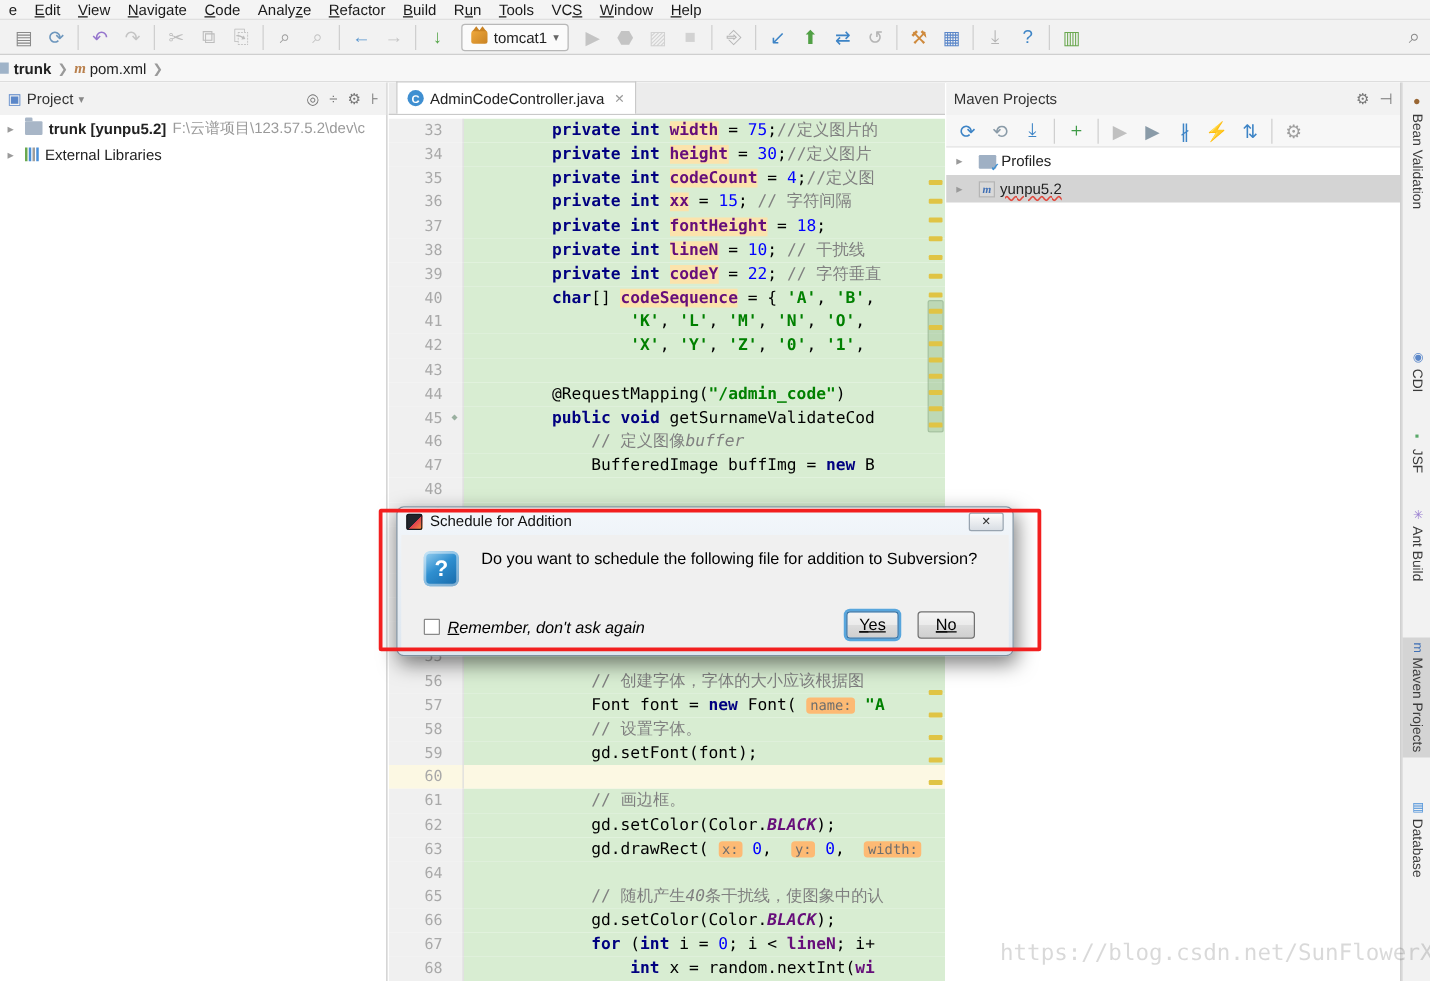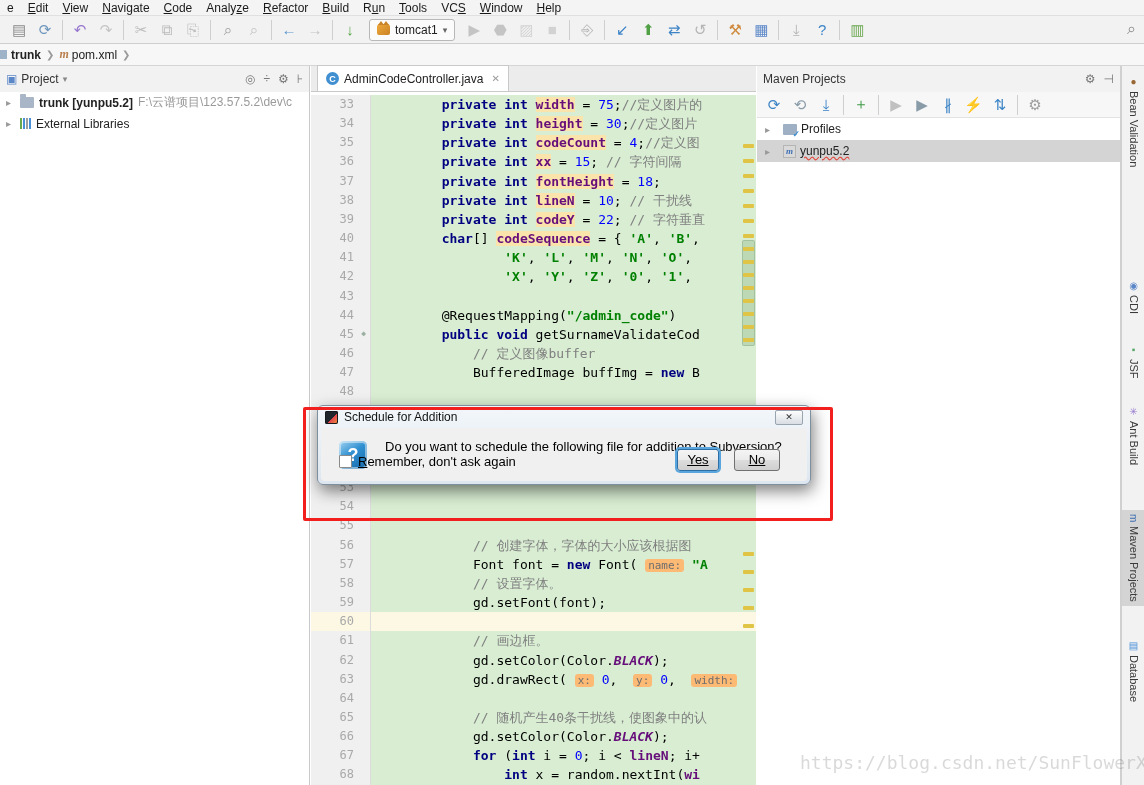--- a/index.html
+++ b/index.html
@@ -48,21 +48,21 @@
   .gmark { position:absolute; right:4px; top:5px; color:#9ab0a0; font-size:8px; line-height:8px; }
   .lcode { flex:1; padding-left:8px; }
   .cg .lcode { background:#d8edd2; }
   .cy .lcode, .cy .lnum { background:#fcf8e3; }
   .t-k { color:#000080; font-weight:bold; }
   .t-f { color:#660e7a; font-weight:bold; background:#fbe3ac; }
   .t-fr { color:#660e7a; font-weight:bold; }
   .t-p { color:#000; }
   .t-n { color:#0000ff; }
   .t-c { color:#808080; }
-  .t-ci { color:#808080; }
+  .t-ci { color:#808080; font-style:italic; }
   .t-s { color:#008000; font-weight:bold; }
   .t-a { color:#000000; }
   .t-sf { color:#660e7a; font-weight:bold; font-style:italic; }
   .t-h { color:#6e6e6e; background:#fdba74; border-radius:3px; font-size:11px; padding:0 3px; }
   .stripe { position:absolute; top:26px; right:0; width:14px; bottom:0; }
   .thumb { position:absolute; left:0; top:148px; width:13px; height:106px; background:rgba(125,170,115,0.30); border:1px solid rgba(120,150,120,0.35); border-radius:2px; }
   .tick { position:absolute; left:1px; width:11px; height:4px; background:#e0c445; border-radius:1px; }
 
   
   .maven { position:absolute; left:757px; top:0; width:364px; bottom:0; background:#fff; border-right:1px solid #d0d0d0; }
@@ -74,28 +74,28 @@
   .mfolder:after { content:"✓"; position:absolute; right:-3px; bottom:-4px; color:#3f8fd1; font-size:9px; font-weight:bold; }
   .mmod { width:13px; height:13px; background:#d9d9d9; border:1px solid #b5b5b5; color:#3f6fb5; font-size:9px; font-weight:bold; font-style:italic; display:flex; align-items:center; justify-content:center; font-family:"Liberation Serif",serif; }
 
   
   .rstrip { position:absolute; right:0; top:0; width:23px; bottom:0; background:#f2f2f2; border-left:1px solid #d0d0d0; }
   .vtab { position:absolute; left:0; width:23px; writing-mode:vertical-rl; font-size:11px; color:#3a3a3a; display:flex; align-items:center; padding:4px 0; gap:4px; }
   .vtab.active { background:#d4d4d4; }
   .vtab .vic { font-style:normal; font-size:10px; letter-spacing:0; }
 
   
-  .dlg { position:absolute; left:317px; top:405px; width:494px; height:80px; z-index:50; border-radius:6px; background:linear-gradient(#f3f7fb,#dde6ef); border:1px solid #7e8f9e; box-shadow:2px 6px 16px rgba(0,0,0,0.5); }
+  .dlg { position:absolute; left:317px; top:405px; width:494px; height:120px; z-index:50; border-radius:6px; background:linear-gradient(#f3f7fb,#dde6ef); border:1px solid #7e8f9e; box-shadow:2px 6px 16px rgba(0,0,0,0.5); }
   .dlg-title { height:22px; display:flex; align-items:center; padding:0 7px; font-size:12px; color:#111; gap:6px; }
   .dlg-logo { width:13px; height:13px; border-radius:2px; background:linear-gradient(135deg,#20242b 55%,#e0414f 55%, #f29a38); box-shadow:inset 0 0 0 1px #15181d; }
   .dlg-close { margin-left:auto; width:28px; height:15px; border:1px solid #98a4b0; border-radius:2px; background:linear-gradient(#fdfdfd,#d9dee4); color:#333; font-size:9px; display:flex; align-items:center; justify-content:center; }
   .dlg-body { position:absolute; left:3px; right:3px; top:22px; bottom:3px; background:#f0f0f0; border-radius:0 0 4px 4px; }
   .q-ic { position:absolute; left:18px; top:13px; width:28px; height:28px; border-radius:5px; background:linear-gradient(145deg,#9fd4f2,#2f8fd0 45%,#1668a8); color:#fff; font-weight:bold; font-size:18px; display:flex; align-items:center; justify-content:center; box-shadow:inset 0 0 0 2px rgba(255,255,255,0.45); }
   .dlg-msg { position:absolute; left:64px; top:10px; font-size:13px; color:#000; line-height:18px; white-space:nowrap; }
-  .dlg-check { position:absolute; left:18px; bottom:12px; display:flex; align-items:center; gap:6px; font-size:13px; color:#000; }
+  .dlg-check { position:absolute; left:18px; bottom:12px; display:flex; align-items:center; gap:6px; font-size:13px; color:#000;font-style:italic; }
   .cbox { width:13px; height:13px; background:#fff; border:1px solid #8a8a8a; border-radius:1px; }
   .btn { position:absolute; bottom:10px; height:22px; font-size:13px; color:#000; text-align:center; line-height:20px; border:1px solid #707070; border-radius:3px; background:linear-gradient(#f4f4f4,#ebebeb 48%,#dcdcdc 52%,#cfcfcf);text-decoration:underline; }
   .btn-yes { right:88px; width:42px; border:1px solid #2d6fa5; box-shadow:0 0 0 2px #58a6dd; }
   .btn-no { right:27px; width:46px; }
   .redrect { position:absolute; left:303px; top:407px; width:530px; height:114px; border:3px solid #f21f1f; border-radius:2px; z-index:60; pointer-events:none; }
 
   .watermark { position:absolute; left:800px; top:752px; z-index:100; font-family:"DejaVu Sans Mono",monospace; font-size:18px; color:rgba(80,80,80,0.22); white-space:nowrap; pointer-events:none; }
 </style>
 </head>
 <body>

